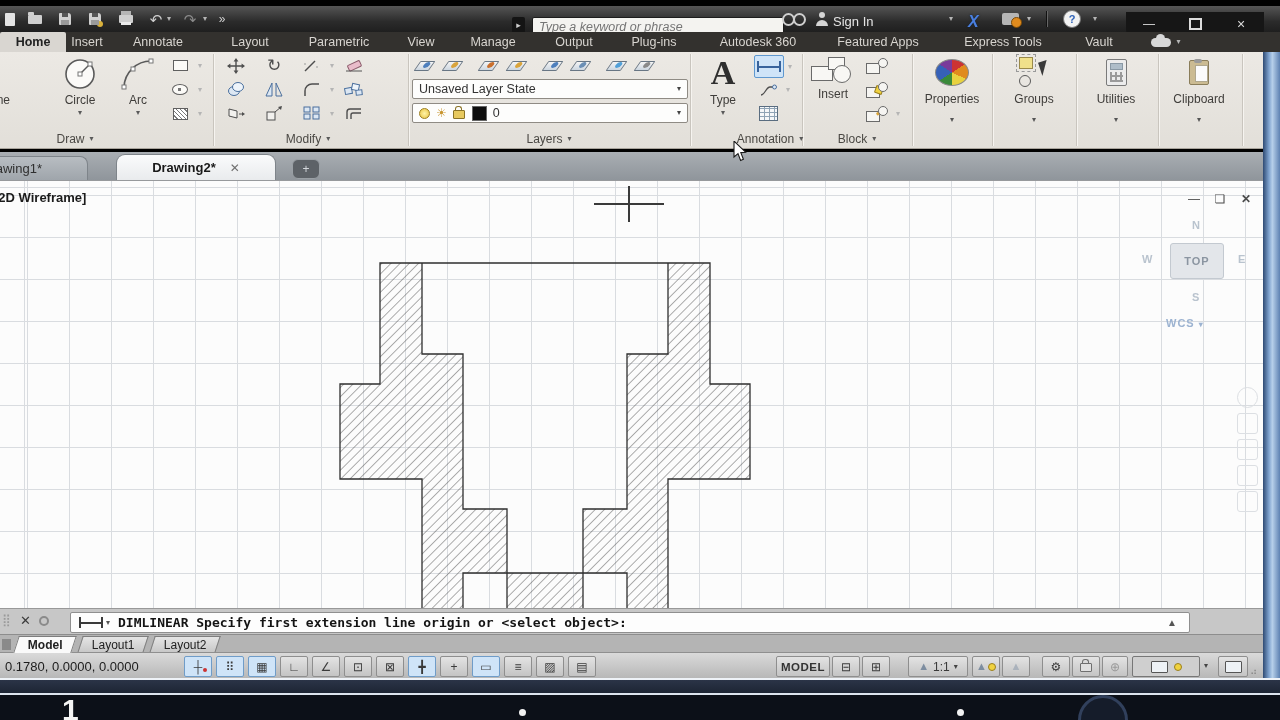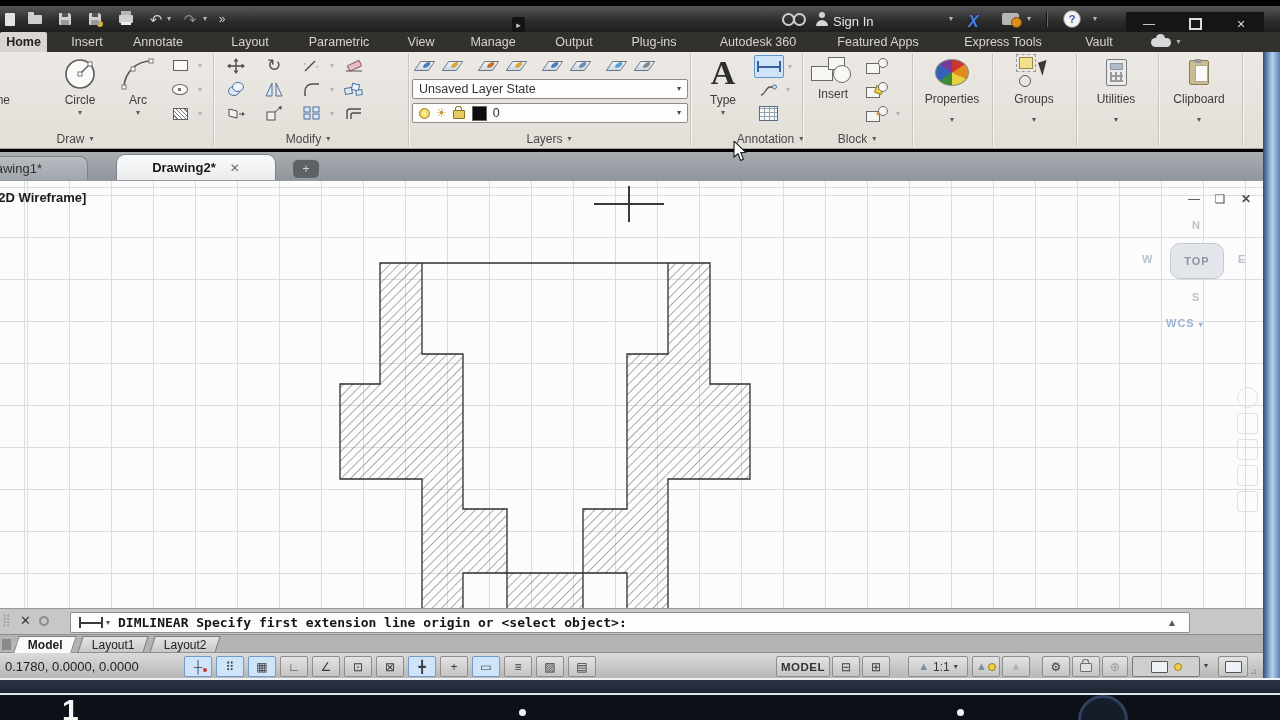--- a/index.html
+++ b/index.html
@@ -112,21 +112,21 @@
   #newtab{left:292px;top:7px;width:26px;height:18px;background:#5d6267;border:1px solid #9aa0a5;border-radius:6px;
           color:#d3d7db;display:flex;align-items:center;justify-content:center;font-size:12px}
   
   #vp{left:0;top:180px;width:1263px;height:428px;background-color:#fcfcfc;border-top:1px solid #97999c;
       background-image:repeating-linear-gradient(90deg,#d9dce0 0 1px,transparent 1px 42px),
                        repeating-linear-gradient(0deg,#d9dce0 0 1px,transparent 1px 42px);
       background-position:27px 7px;overflow:hidden}
   #cornerlbl{left:-6px;top:9px;font-size:13px;font-weight:bold;color:#1b1b1b;position:absolute}
   .xh{position:absolute;background:#3a3a3a}
   .vcl{position:absolute;color:#b9c3ce;font-size:11px;font-weight:bold}
-  #vtop{position:absolute;left:1170px;top:62px;width:52px;height:34px;background:#e3e6ea;border:1px solid #c3c9d0;border-radius:10px;
+  #vtop{position:absolute;left:1170px;top:62px;width:52px;height:34px;background:#e3e6ea;border:1px solid #c3c9d0;border-radius:3px;
         color:#8b95a1;font-size:11px;font-weight:bold;letter-spacing:1px;display:flex;align-items:center;justify-content:center}
   #wcs{position:absolute;left:1166px;top:136px;color:#9cb3d1;font-size:11px;font-weight:bold;letter-spacing:1px}
   .vpwin{position:absolute;top:11px;color:#4c4c4c;font-size:12px;width:20px;text-align:center}
   .navic{position:absolute;left:1237px;width:19px;height:19px;border:1px solid #dcdfe3;border-radius:3px}
   
   #bluestrip{left:1263px;top:52px;width:17px;height:626px;
      background:linear-gradient(90deg,#2e4a73,#7fa3cf 35%,#b7d0ea 55%,#5e82b2)}
   
   #cmdrow{left:0;top:608px;width:1263px;height:26px;background:#c7c7c7;border-top:1px solid #989898}
   #cmdbar{position:absolute;left:70px;top:3px;width:1118px;height:19px;background:#fdfdfd;border:1px solid #8f8f8f;border-radius:2px;display:flex;align-items:center}
@@ -195,20 +195,21 @@
         <span class="uglyph" style="color:#8a8a8a">↷</span>
       </span>
     <span class="tbic" style="left:200px;width:10px">
         <span class="caret">▾</span>
       </span>
     <span class="tbic" style="left:212px">
         <span class="uglyph" style="font-size:12px">»</span>
       </span>
 
     <div id="playbtn" class="a">▸</div>
+    <input id="searchbox" class="a" placeholder="Type a keyword or phrase" style="">
     <span class="tbic" style="left:778px">
         <span class="binoc"></span>
       </span>
     <span class="tbic" style="left:812px">
         <span class="person"></span>
       </span>
     <span id="signin" class="a">Sign In</span>
     <span class="tbic" style="left:946px;width:10px">
         <span class="caret">▾</span>
       </span>
@@ -229,21 +230,21 @@
     <div id="winbox" class="a">
       <span class="winbtn">—</span>
       <span class="winbtn">
           <span class="rst"></span>
         </span>
       <span class="winbtn" style="font-size:14px">×</span>
     </div>
   </div>
 
   <div id="ribtabs" class="a">
-    <span class="rtab active" style="left:0;width:47px">
+    <span class="rtab active" style="left:0;width:66px">
         <span>Home</span>
       </span>
     <span class="rtab" style="left:62px;width:50px">
         <span>Insert</span>
       </span>
     <span class="rtab" style="left:120px;width:76px">
         <span>Annotate</span>
       </span>
     <span class="rtab" style="left:220px;width:60px">
         <span>Layout</span>

